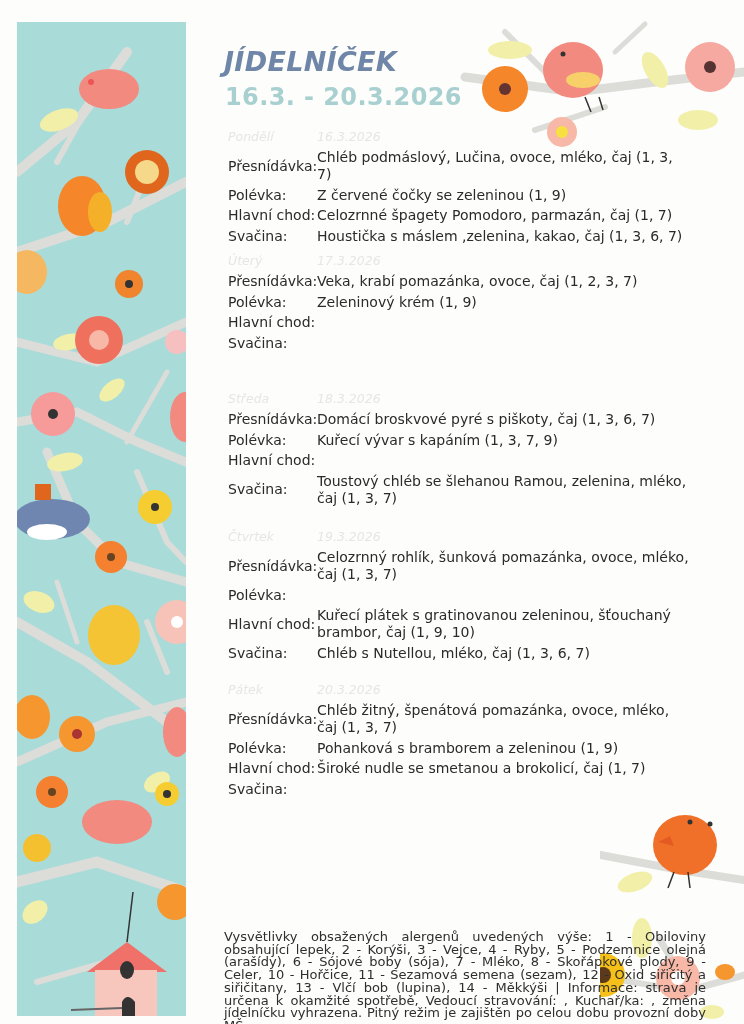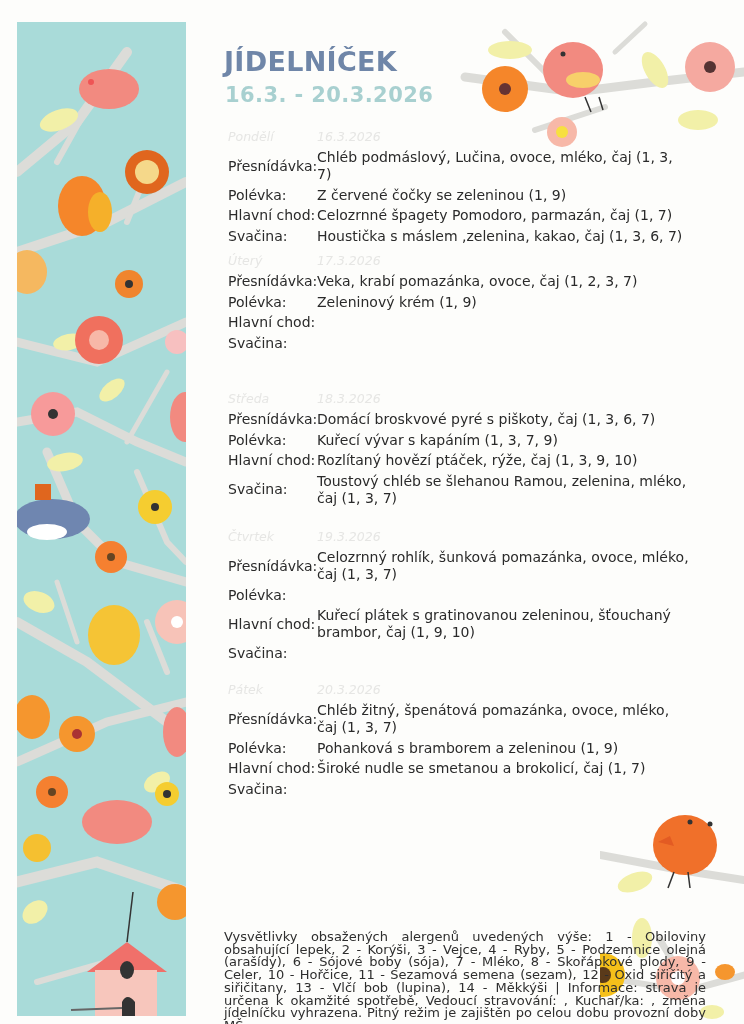--- a/index.html
+++ b/index.html
@@ -19,26 +19,26 @@
     .side-panel svg { position: absolute; left: 0; top: 0; }
 
     
     .deco-top { position: absolute; left: 455px; top: 12px; width: 289px; height: 140px; }
     .deco-bottom { position: absolute; left: 600px; top: 800px; width: 144px; height: 224px; }
 
     
     .title {
       position: absolute; left: 224px; top: 46px;
       font-family: "DejaVu Sans", sans-serif; font-weight: bold;
-      font-size: 27px; letter-spacing: 0.3px; color: #6f86a8;
+      font-size: 27px; letter-spacing: 0.3px; color: #6f86a8; font-style: italic;
     }
     .date-range {
       position: absolute; left: 225px; top: 83px;
       font-family: "DejaVu Sans", sans-serif; font-weight: bold;
-      font-size: 21px; color: #a8d0d0; letter-spacing: 0.4px;
+      font-size: 24px; color: #a8d0d0; letter-spacing: 0.4px;
     }
 
     
     .menu { position: absolute; left: 228px; top: 125px; width: 462px; }
     .day { margin-bottom: 0; }
     .day-head {
       display: flex; height: 23px; align-items: center;
       font-style: italic; font-size: 12.5px; color: #e6e6e4;
     }
     .day-head .day-name { width: 89px; }
@@ -244,21 +244,20 @@
       <div class="row">
           <span class="lbl">Přesnídávka:</span>
           <span class="val">Domácí broskvové pyré s piškoty, čaj (1, 3, 6, 7)</span>
         </div>
       <div class="row">
           <span class="lbl">Polévka:</span>
           <span class="val">Kuřecí vývar s kapáním (1, 3, 7, 9)</span>
         </div>
       <div class="row">
           <span class="lbl">Hlavní chod:</span>
-          <span class="val">Rozlítaný hovězí ptáček, rýže, čaj (1, 3, 9, 10)</span>
         </div>
       <div class="row">
           <span class="lbl">Svačina:</span>
           <span class="val">Toustový chléb se šlehanou Ramou, zelenina, mléko, čaj (1, 3, 7)</span>
         </div>
     </div>
 
     <div class="day" style="height:153px;">
       <div class="day-head">
         <span class="day-name">Čtvrtek</span>
@@ -270,20 +269,21 @@
         </div>
       <div class="row">
           <span class="lbl">Polévka:</span>
         </div>
       <div class="row">
           <span class="lbl">Hlavní chod:</span>
           <span class="val">Kuřecí plátek s gratinovanou zeleninou, šťouchaný brambor, čaj (1, 9, 10)</span>
         </div>
       <div class="row">
           <span class="lbl">Svačina:</span>
+          <span class="val">Chléb s Nutellou, mléko, čaj (1, 3, 6, 7)</span>
         </div>
     </div>
 
     <div class="day" style="height:140px;">
       <div class="day-head">
         <span class="day-name">Pátek</span>
         <span>20.3.2026</span>
       </div>
       <div class="row">
           <span class="lbl">Přesnídávka:</span>

